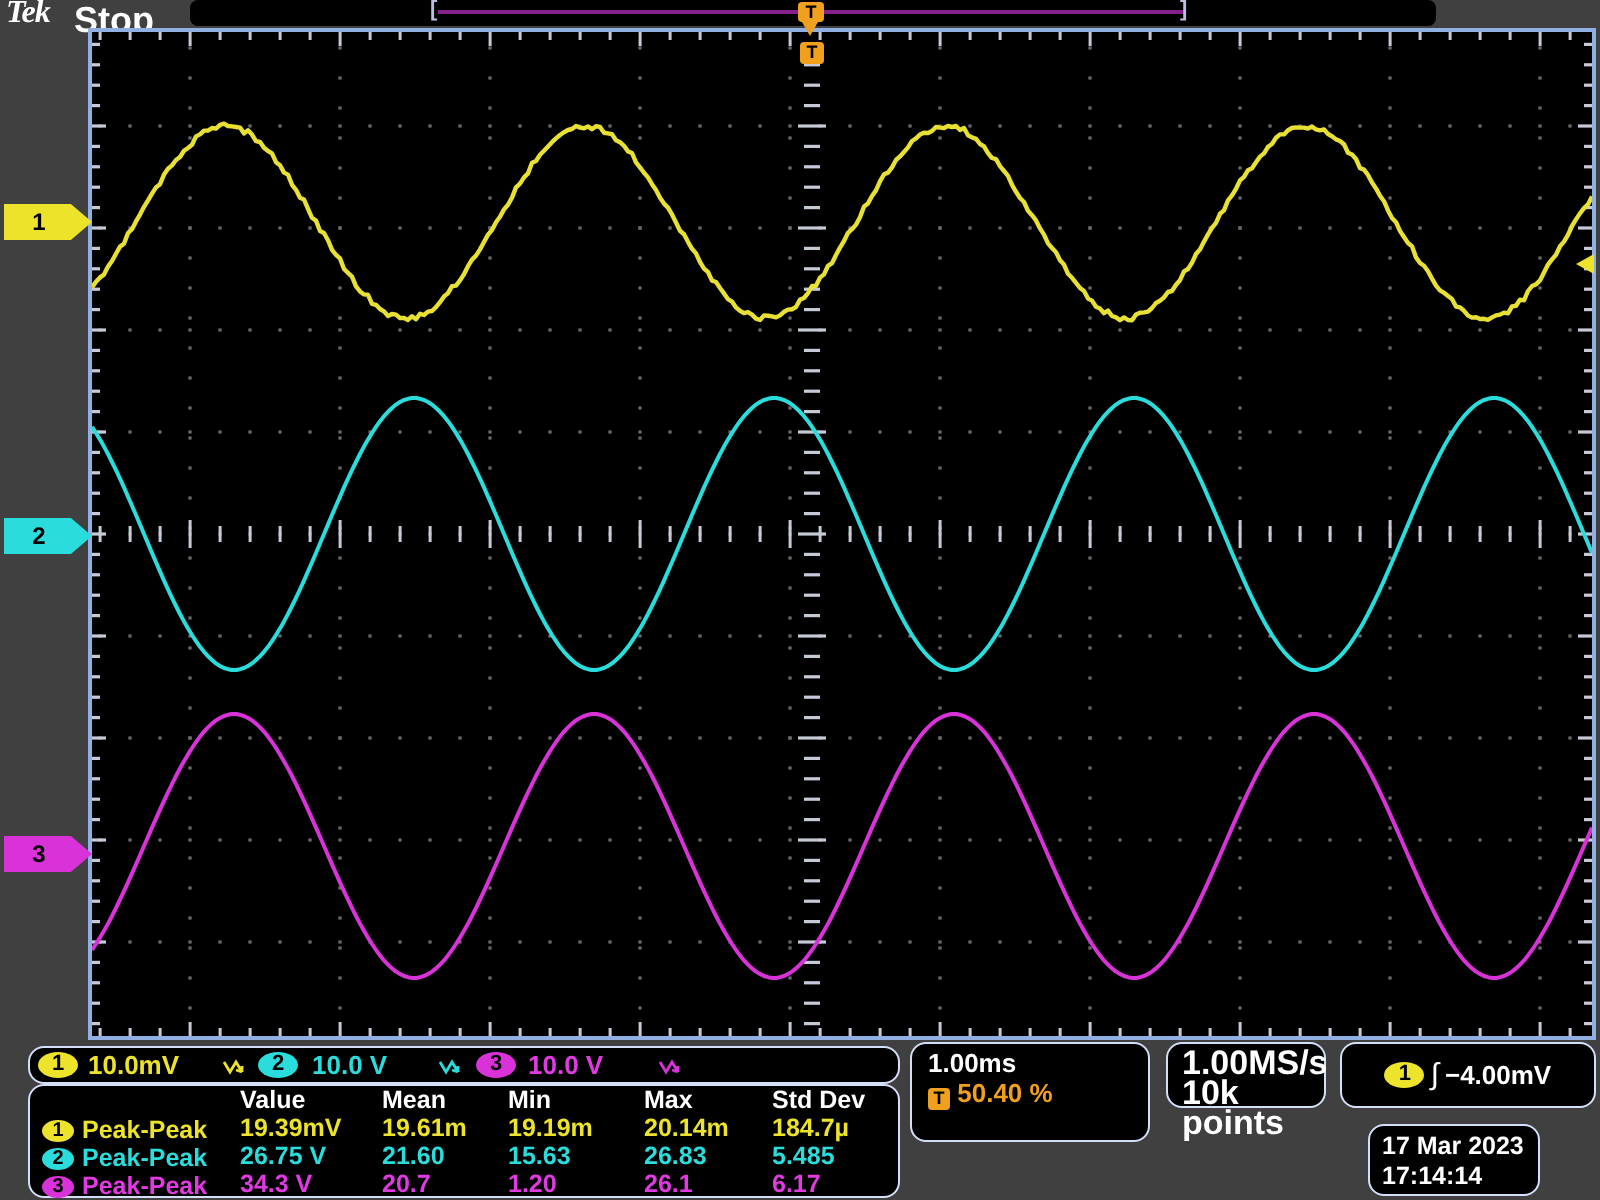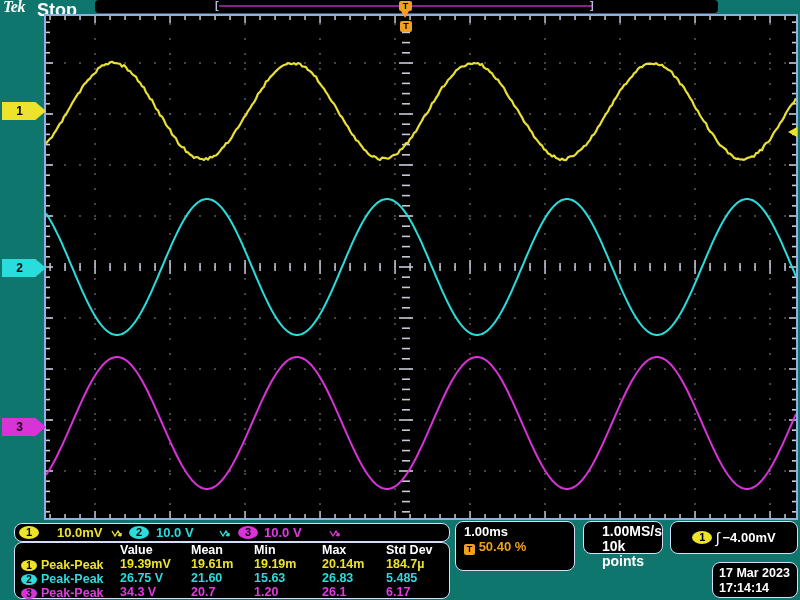--- a/index.html
+++ b/index.html
@@ -1,18 +1,18 @@
 <!DOCTYPE html>
 <html><head>
 <meta charset="utf-8">
 <style>
   html,body{margin:0;padding:0;background:#222;}
   .screen{
     position:relative;width:800px;height:600px;overflow:hidden;
-    background:#0f766e;
+    background:#404040;
     font-family:"Liberation Sans",sans-serif;font-weight:bold;
     -webkit-font-smoothing:antialiased;
   }
   .abs{position:absolute;}
   
   .tek-logo{left:3px;top:-2px;color:#fff;font-family:"Liberation Serif",serif;font-style:italic;font-size:16px;letter-spacing:-0.5px;}
   .stop-status{left:37px;top:0px;color:#fff;font-size:18px;}
   .record-container{left:95px;top:0;width:623px;height:13px;background:#000;border-radius:4px;}
   .record-line{position:absolute;left:124px;top:5px;width:374px;height:2px;background:#86208a;}
   .bracket{position:absolute;top:-1px;color:#b8bedc;font-size:11px;font-weight:bold;line-height:13px;}
@@ -40,26 +40,26 @@
   .chanbar{left:14px;top:523px;width:436px;height:19px;font-size:13px;}
   .oval{position:absolute;width:20px;height:13px;border-radius:50%;color:#000;
         font-size:11px;line-height:13px;text-align:center;top:2px;}
   .chanbar .scale{position:absolute;top:1px;line-height:15px;}
   .t1{color:#ece32a;} .t2{color:#2adcdc;} .t3{color:#e23ae2;}
   .cicon{position:absolute;top:4px;}
   .timebox{left:455px;top:521px;width:120px;height:50px;padding:2px 0 0 8px;color:#fff;font-size:13px;line-height:15px;}
   .ticonsm{display:inline-block;width:11px;height:11px;background:#f0a01c;border-radius:2px;
         color:#000;font-size:9px;line-height:11px;text-align:center;vertical-align:-1px;}
   .trigpct{color:#f0a01c;}
-  .acqbox{left:583px;top:521px;width:80px;height:33px;padding:2px 0 0 18px;color:#fff;font-size:14px;line-height:15px;}
+  .acqbox{left:583px;top:521px;width:80px;height:33px;padding:2px 0 0 7px;color:#fff;font-size:17px;line-height:15px;}
   .trigbox{left:670px;top:521px;width:128px;height:33px;color:#fff;font-size:13px;
         display:flex;align-items:center;justify-content:center;gap:5px;}
   .trigbox .oval{position:static;flex:0 0 auto;}
   .slope{font-size:15px;font-weight:normal;margin:0 -2px;}
-  .datebox{left:712px;top:562px;width:86px;height:36px;padding:3px 0 0 6px;color:#fff;font-size:12.5px;line-height:15px;}
+  .datebox{left:684px;top:562px;width:86px;height:36px;padding:3px 0 0 6px;color:#fff;font-size:12.5px;line-height:15px;}
   
   .meastable{left:14px;top:542px;width:436px;height:57px;padding-top:1px;font-size:12.5px;}
   .mrow{display:grid;grid-template-columns:105px 71px 63px 68px 64px auto;height:14px;line-height:13px;}
   .mrow .cell{white-space:nowrap;overflow:hidden;}
   .mrow .namecell{padding-left:6px;display:flex;align-items:center;gap:4px;}
   .mhdr{color:#fff;}
   .soval{display:inline-block;width:16px;height:11px;border-radius:50%;color:#000;
         font-size:10px;line-height:11px;text-align:center;flex:0 0 auto;}
 </style>
 </head>
@@ -1170,21 +1170,21 @@
       </g>
   </svg>
 
   <div class="abs chbadge c1bg" style="top:102px"><span>1</span></div>
   <div class="abs chbadge c2bg" style="top:259px"><span>2</span></div>
   <div class="abs chbadge c3bg" style="top:418px"><span>3</span></div>
   <div class="abs trig-arrow"></div>
 
   <div class="abs box chanbar">
     <span class="oval c1bg" style="left:4px">1</span>
-    <span class="scale t1" style="left:42px">10.0mV</span>
+    <span class="scale t1" style="left:29px">10.0mV</span>
     <svg class="cicon" style="left:96px" width="12" height="12">
         <path d="M1,3 L4,8 L7,3 L10,8 M10,8 l-3,-1 m3,1 l0,-3" stroke="#ece32a" stroke-width="1.4" fill="none"></path>
       </svg>
     <span class="oval c2bg" style="left:114px">2</span>
     <span class="scale t2" style="left:141px">10.0 V</span>
     <svg class="cicon" style="left:204px" width="12" height="12">
         <path d="M1,3 L4,8 L7,3 L10,8 M10,8 l-3,-1 m3,1 l0,-3" stroke="#2adcdc" stroke-width="1.4" fill="none"></path>
       </svg>
     <span class="oval c3bg" style="left:223px">3</span>
     <span class="scale t3" style="left:249px">10.0 V</span>

